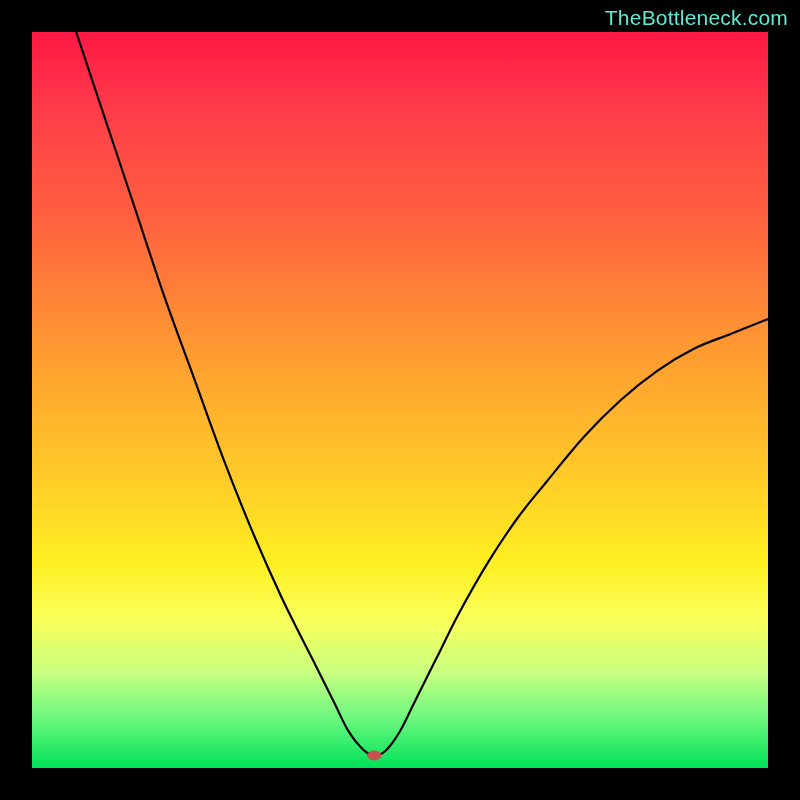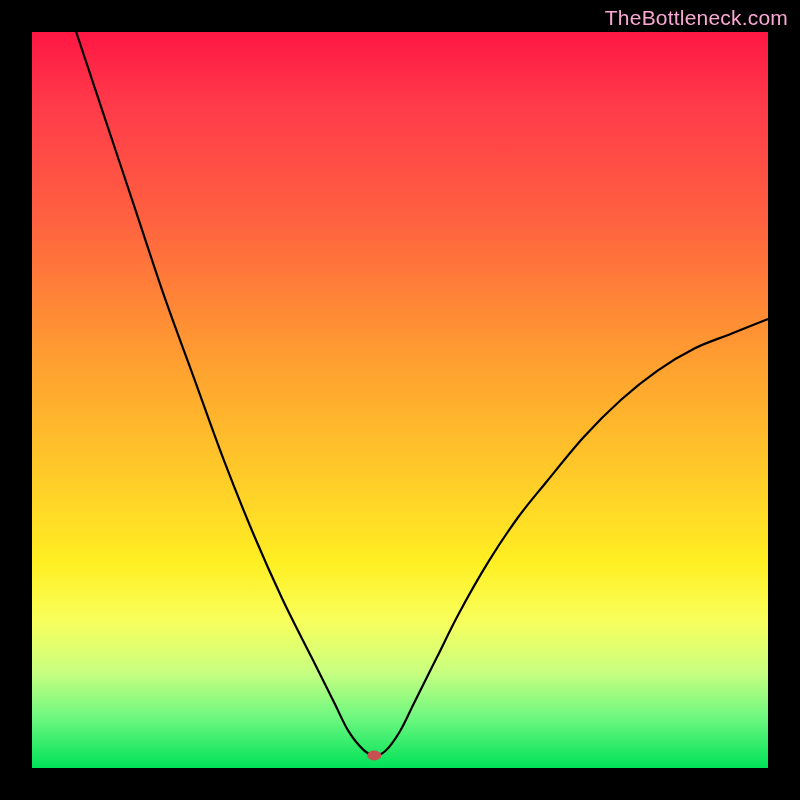--- a/index.html
+++ b/index.html
@@ -37,21 +37,21 @@
       #f8ff5c 80%,
       #c8ff80 87%,
       #70f880 93%,
       #00e258 100%
     );
   }
   .watermark {
     position: absolute;
     top: 6px;
     right: 12px;
-    color: #f9a8d4;
+    color: #5eead4;
     font-size: 21px;
     letter-spacing: 0.2px;
   }
   svg.curve {
     position: absolute;
     left: 0;
     top: 0;
     width: 736px;
     height: 736px;
     pointer-events: none;

